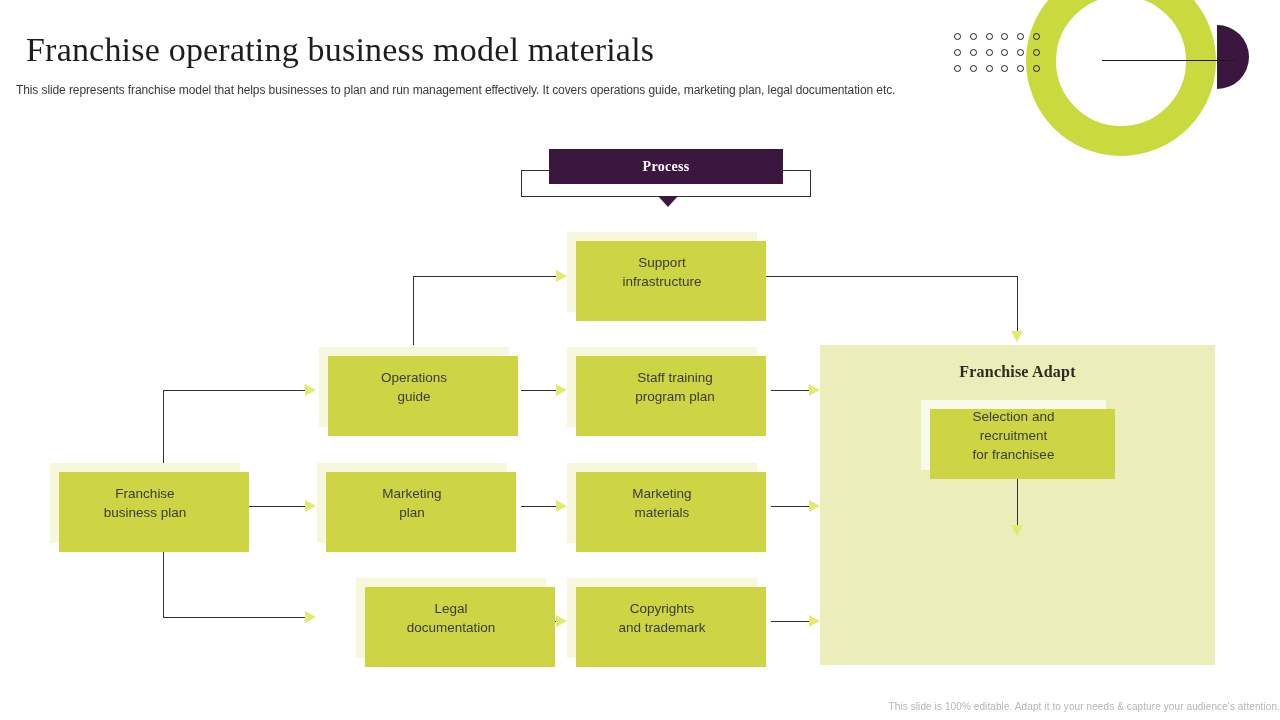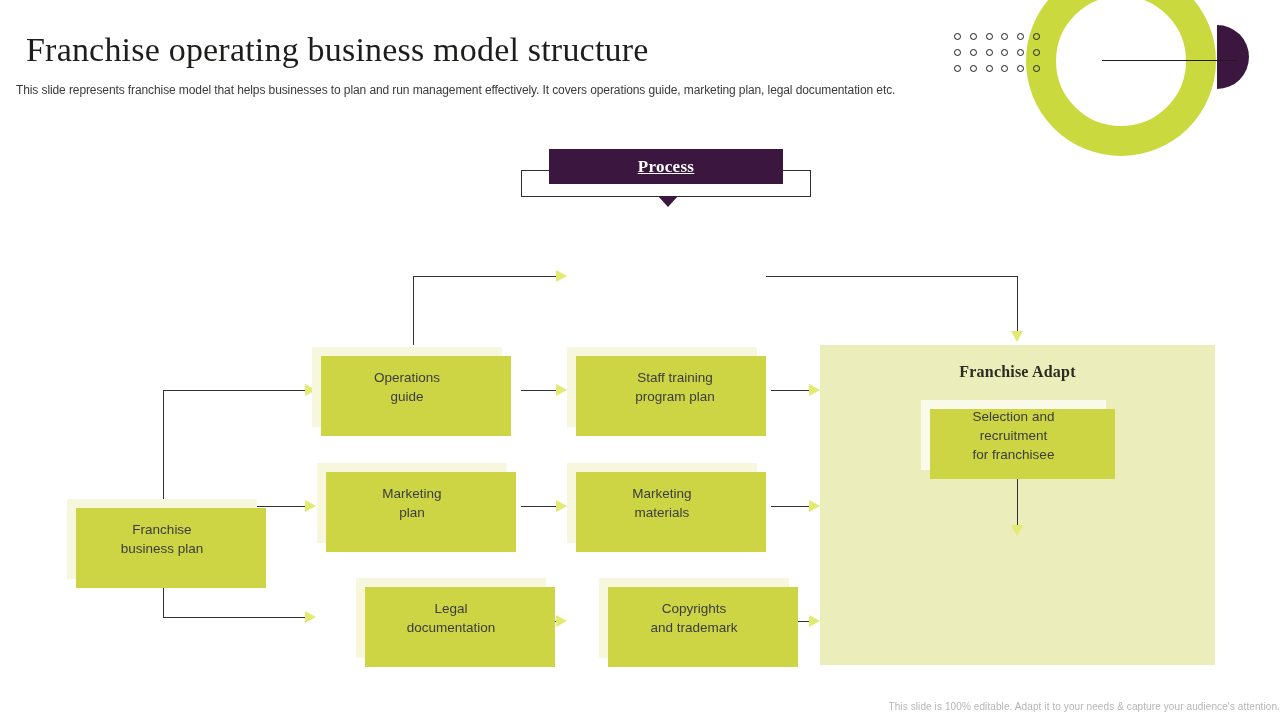--- a/index.html
+++ b/index.html
@@ -102,24 +102,23 @@
   .process-box {
     position: absolute;
     left: 549px; top: 149px;
     width: 234px; height: 35px;
     background: #3b1740;
     display: flex;
     align-items: center;
     justify-content: center;
     font-family: "Liberation Serif", serif;
     font-weight: bold;
-    font-size: 17px;
+    font-size: 14px;
     color: #ffffff;
     letter-spacing: 0.3px;
-    text-decoration: underline;
   }
   .process-caret {
     position: absolute;
     left: 658px; top: 196px;
     width: 0; height: 0;
     border-left: 10px solid transparent;
     border-right: 10px solid transparent;
     border-top: 11px solid #3b1740;
   }
 
@@ -211,21 +210,21 @@
     font-size: 10px;
     color: #b5b5b5;
     letter-spacing: 0.1px;
   }
 </style>
 </head>
 <body>
 
 <div class="slide">
 
-  <div class="title">Franchise operating business model structure</div>
+  <div class="title">Franchise operating business model materials</div>
   <div class="subtitle">This slide represents franchise model that helps businesses to plan and run management effectively. It covers operations guide, marketing plan, legal documentation etc.</div>
 
   <div class="deco dot-grid">
     <span></span>
       <span></span>
       <span></span>
       <span></span>
       <span></span>
       <span></span>
     <span></span>
@@ -280,52 +279,56 @@
 
   <div class="conn h" style="left:771px; top:506px; width:40px;"></div>
   <div class="arrow-r" style="left:809px; top:500px;"></div>
 
   <div class="conn h" style="left:521px; top:621px; width:36px;"></div>
   <div class="arrow-r" style="left:556px; top:615px;"></div>
 
   <div class="conn h" style="left:771px; top:621px; width:40px;"></div>
   <div class="arrow-r" style="left:809px; top:615px;"></div>
 
-
-  <div class="node" style="left:312px; top:347px; width:190px; height:80px;">
+  <div class="node" style="left:567px; top:232px; width:190px; height:80px;">
+    <span class="shadow"></span>
+    <span class="label">Support<br>infrastructure</span>
+  </div>
+
+  <div class="node" style="left:319px; top:347px; width:190px; height:80px;">
     <span class="shadow"></span>
     <span class="label">Operations<br>guide</span>
   </div>
 
   <div class="node" style="left:567px; top:347px; width:190px; height:80px;padding-left:26px;">
     <span class="shadow"></span>
     <span class="label">Staff training<br>program plan</span>
   </div>
 
-  <div class="node" style="left:67px; top:463px; width:190px; height:80px;margin-top:36px;">
+  <div class="node" style="left:50px; top:463px; width:190px; height:80px;">
     <span class="shadow"></span>
     <span class="label">Franchise<br>business plan</span>
   </div>
 
   <div class="node" style="left:317px; top:463px; width:190px; height:80px;">
     <span class="shadow"></span>
     <span class="label">Marketing<br>plan</span>
   </div>
 
   <div class="node" style="left:567px; top:463px; width:190px; height:80px;">
     <span class="shadow"></span>
     <span class="label">Marketing<br>materials</span>
   </div>
 
   <div class="node" style="left:317px; top:578px; width:190px; height:80px;margin-left:39px;">
     <span class="shadow"></span>
     <span class="label">Legal<br>documentation</span>
   </div>
 
-  <div class="node" style="left:567px; top:578px; width:190px; height:80px;margin-left:32px;">
+  <div class="node" style="left:567px; top:578px; width:190px; height:80px;">
     <span class="shadow"></span>
     <span class="label">Copyrights<br>and trademark</span>
   </div>
 
   <div class="panel">
     <div class="panel-title">Franchise Adapt</div>
 
     <div class="node" style="left:101px; top:55px; width:185px; height:70px;">
       <span class="shadow"></span>
       <span class="label">Selection and<br>recruitment<br>for franchisee</span>

